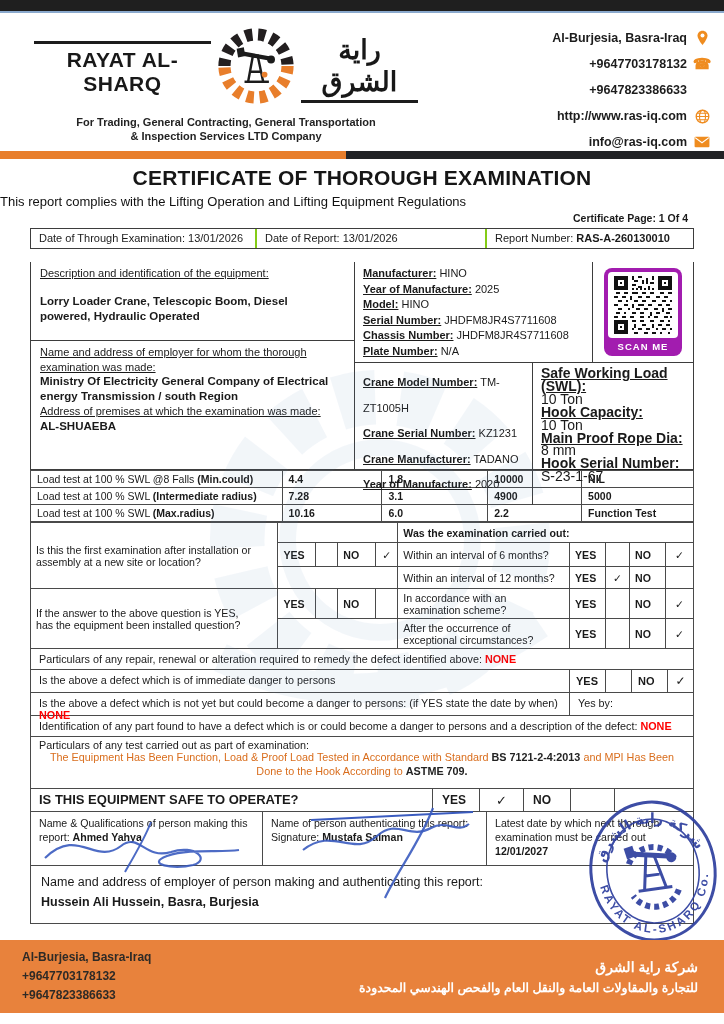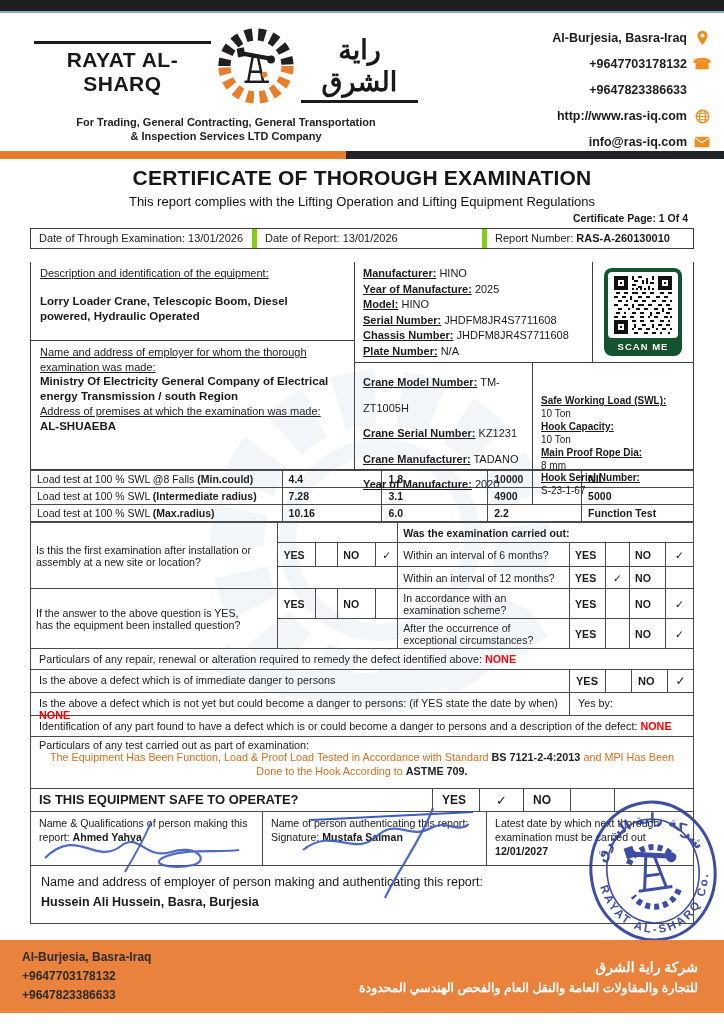--- a/index.html
+++ b/index.html
@@ -22,52 +22,52 @@
   .contact-line { display: flex; justify-content: flex-end; align-items: center; gap: 7px; height: 26px; font-size: 12.5px; font-weight: bold; color: #1c1c1c; }
   .cicon { width: 16px; height: 16px; display: inline-flex; align-items: center; justify-content: center; }
 
   
   .sep { display: flex; height: 8px; }
   .sep-orange { width: 346px; background: #e87e2b; }
   .sep-black { flex: 1; background: #222326; }
 
   
   .title { text-align: center; font-size: 21px; font-weight: bold; color: #161616; margin-top: 7px; letter-spacing: .2px; }
-  .subtitle { text-align: center; font-size: 13px; margin-top: 4px; color: #111; }
+  .subtitle { text-align: left; font-size: 13px; margin-top: 4px; color: #111; }
   .cert-page { text-align: right; font-size: 10.5px; font-weight: bold; margin: 3px 36px 4px 0; }
 
   .content { margin: 0 30px; width: 664px; }
   .bdr { border: 1px solid #3d3d3d; }
 
   
   .dates-row { display: flex; font-size: 11px; height: 21px; margin-bottom: 13px; }
-  .dates-row > div { padding: 3px 8px; border-right: 5px solid #84cc16; white-space: nowrap; overflow: hidden; }
+  .dates-row > div { padding: 3px 8px; border-right: 2px solid #84cc16; white-space: nowrap; overflow: hidden; }
   .dates-row > div:last-child { border-right: none; }
   .dc1 { width: 226px; } .dc2 { width: 230px; } .dc3 { flex: 1; }
 
   
   .equip { display: flex; height: 208px; border-top: none; font-size: 11px; }
   .eq-left { width: 324px; border-right: 1px solid #3d3d3d; display: flex; flex-direction: column; }
   .eq-b1 { height: 79px; border-bottom: 1px solid #3d3d3d; padding: 4px 9px; }
   .eq-b2 { flex: 1; padding: 4px 9px; }
   .ulab { text-decoration: underline; line-height: 14.5px; }
   .bval { font-weight: bold; font-size: 11.5px; line-height: 15px; }
   .eq-right { flex: 1; display: flex; flex-direction: column; }
   .eq-top { height: 101px; border-bottom: 1px solid #3d3d3d; display: flex; }
   .veh-fields { flex: 1; padding: 4px 8px; }
   .fld { line-height: 15.6px; white-space: nowrap; }
   .flbl { font-weight: bold; text-decoration: underline; }
   .qr-cell { width: 101px; border-left: 1px solid #3d3d3d; display: flex; align-items: center; justify-content: center; }
-  .qr-frame { width: 78px; height: 88px; background: #14532d; border-radius: 8px; padding: 4px; display: flex; flex-direction: column; align-items: center; justify-content: space-between; }
+  .qr-frame { width: 78px; height: 88px; background: #a21caf; border-radius: 8px; padding: 4px; display: flex; flex-direction: column; align-items: center; justify-content: space-between; }
   .qr-inner { width: 70px; height: 66px; background: #fff; border-radius: 4px; display: flex; align-items: center; justify-content: center; }
   .qr-label { color: #fff; font-size: 9.5px; font-weight: bold; letter-spacing: 1px; margin-top: 3px; }
   .eq-bottom { flex: 1; display: flex; }
   .crane-fields { width: 178px; border-right: 1px solid #3d3d3d; padding: 7px 8px; }
   .crane-fields .fld { line-height: 25.5px; white-space: normal; }
-  .specs { flex: 1; padding: 4px 8px; font-size: 10px; margin-top: 28px; }
+  .specs { flex: 1; padding: 4px 8px; font-size: 14px; }
   .specs div { line-height: 12.9px; }
 
   
   .banner { background: #e87e2b; border: 1px solid #3d3d3d; border-top: none; text-align: center; font-weight: bold; font-size: 12px; height: 17px; line-height: 15px; color: #1d1d1d; }
 
   
   table { border-collapse: collapse; width: 664px; }
   td, th { border: 1px solid #4a4a4a; font-size: 10.5px; padding: 1px 6px; text-align: left; vertical-align: middle; }
   .load-table th { font-weight: bold; height: 18px; }
   .load-table td { height: 17px; }

